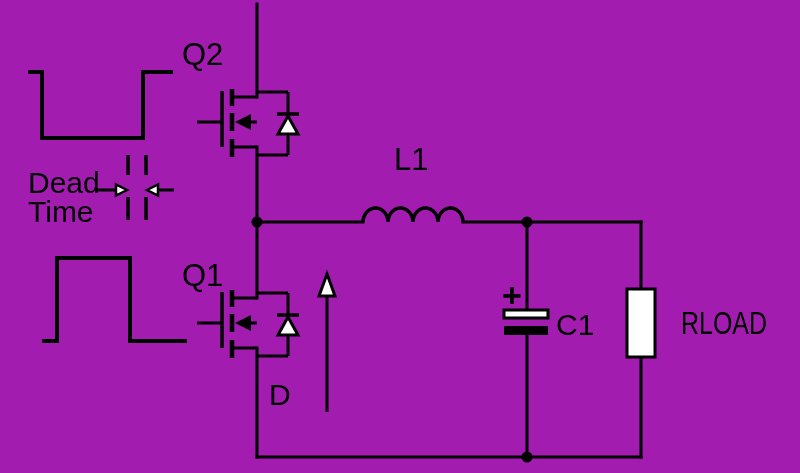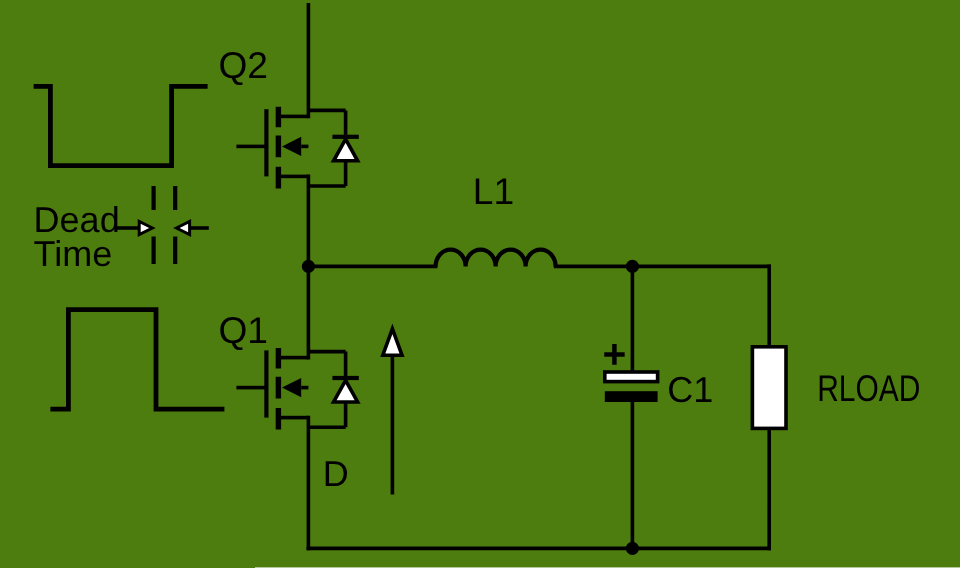--- a/index.html
+++ b/index.html
@@ -1,20 +1,20 @@
 <!DOCTYPE html>
 <html><head>
 <meta charset="utf-8">
 <style>
   html, body { margin: 0; padding: 0; background: #ffffff; }
   .stage {
     position: relative;
     width: 800px;
     height: 473px;
-    background: #4d7c0f;
+    background: #a21caf;
     overflow: hidden;
   }
   svg { display: block; }
   .lbl {
     font-family: "Liberation Sans", sans-serif;
     fill: #000000;
     stroke: none;
   }
   .filled { fill: #000000; stroke: none; }
   .hollow { fill: #ffffff; }

